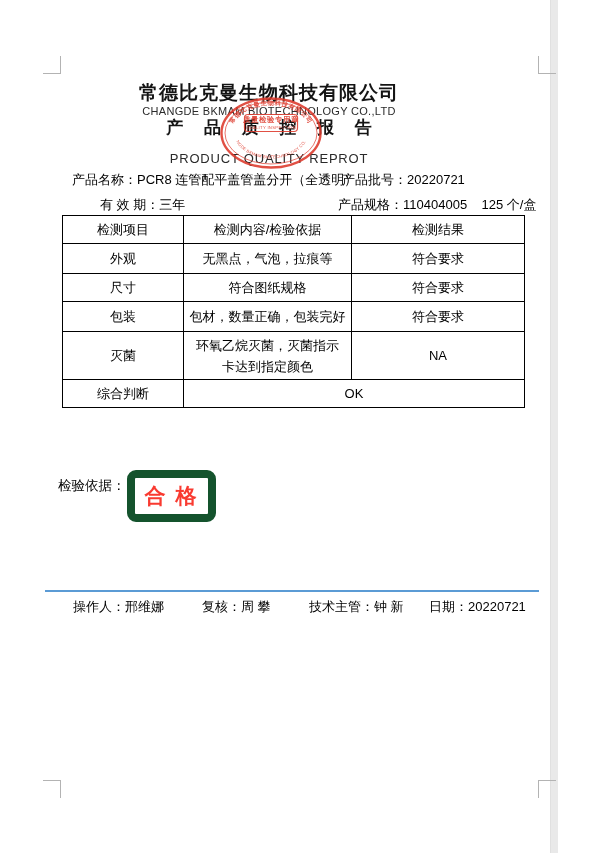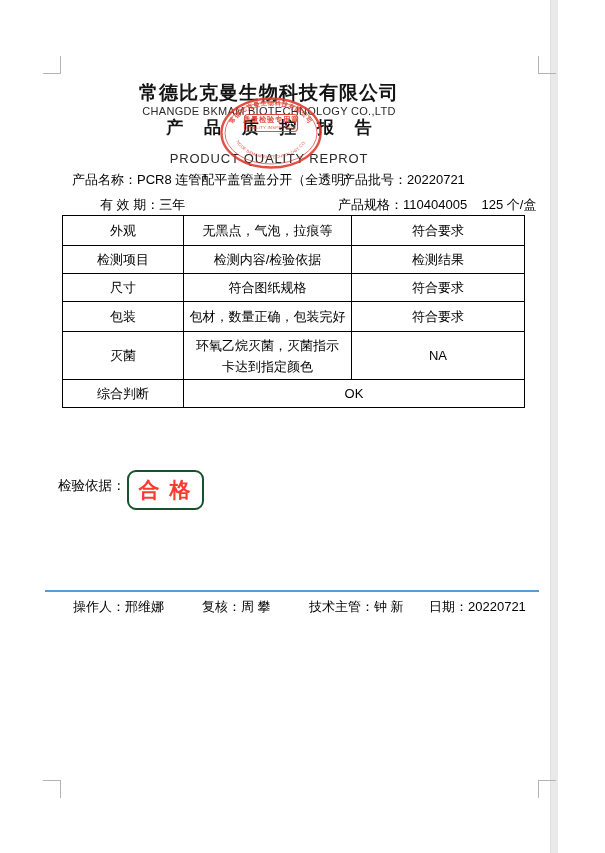--- a/index.html
+++ b/index.html
@@ -23,21 +23,21 @@
   
   #stamp{left:218px;top:92px;width:108px;height:82px;opacity:0.88;}
   
   .info{font-size:13px;white-space:pre;line-height:15px;}
   
   #qc-table{left:62px;top:215px;}
   table{border-collapse:collapse;table-layout:fixed;width:462px;}
   td{border:1px solid #000;text-align:center;vertical-align:middle;font-size:13px;padding:0;line-height:21px;white-space:pre-wrap;}
   
   #result-label{left:58px;top:477px;font-size:13.5px;}
-  #result-box{left:127px;top:470px;width:73px;height:36px;border:2px solid #14532d;border-radius:9px;
+  #result-box{left:127px;top:470px;width:73px;height:36px;border:8px solid #14532d;border-radius:9px;
               display:flex;align-items:center;justify-content:center;}
   #result-value{color:#f93a30;font-size:21px;font-weight:bold;letter-spacing:2px;white-space:pre;}
   
   #footer-line{left:45px;top:590px;width:494px;height:2px;background:#5b9bd5;}
   .sig{top:598px;font-size:13px;white-space:pre;margin-left:14px;}
 </style>
 </head>
 <body>
 
 <div id="page">
@@ -84,29 +84,29 @@
   <div class="abs info" style="left:338px;top:197px;"><span>产品规格：</span><span>110404005    125 个/盒</span></div>
 
   <div class="abs" id="qc-table">
     <table>
       <colgroup>
           <col style="width:121px">
           <col style="width:168px">
           <col style="width:173px">
         </colgroup>
       <tbody>
-          <tr style="height:30px">
+          <tr style="height:28px">
+        <td>检测项目</td>
+        <td>检测内容/检验依据</td>
+        <td>检测结果</td>
+      </tr>
+      <tr style="height:30px">
         <td>外观</td>
         <td>无黑点，气泡，拉痕等</td>
         <td>符合要求</td>
-      </tr>
-      <tr style="height:28px">
-        <td>检测项目</td>
-        <td>检测内容/检验依据</td>
-        <td>检测结果</td>
       </tr>
       <tr style="height:28px">
         <td>尺寸</td>
         <td>符合图纸规格</td>
         <td>符合要求</td>
       </tr>
       <tr style="height:30px">
         <td>包装</td>
         <td>包材，数量正确，包装完好</td>
         <td>符合要求</td>

